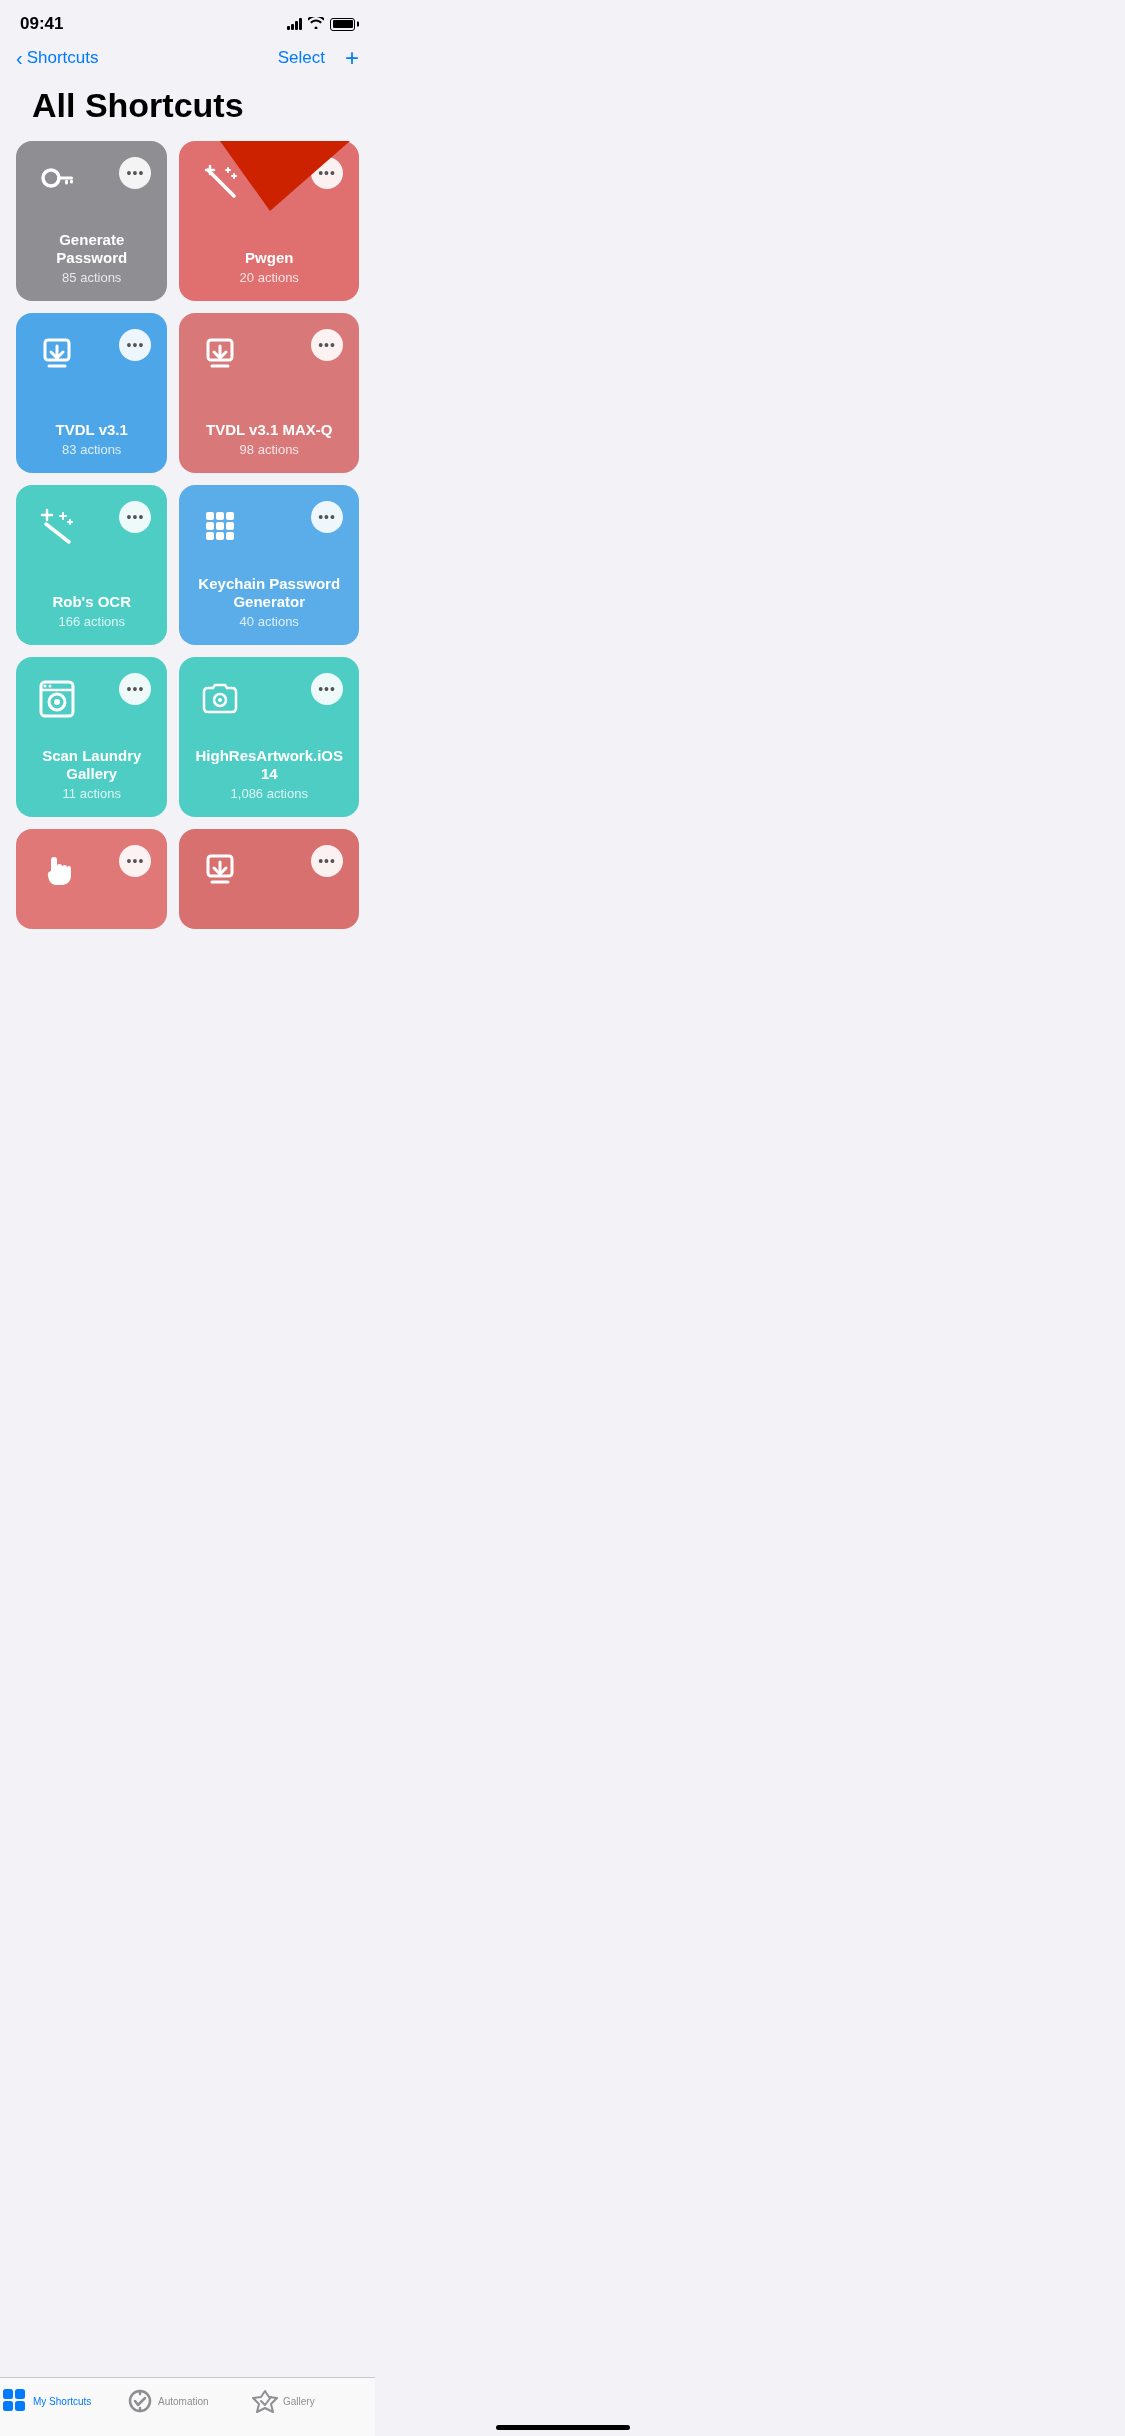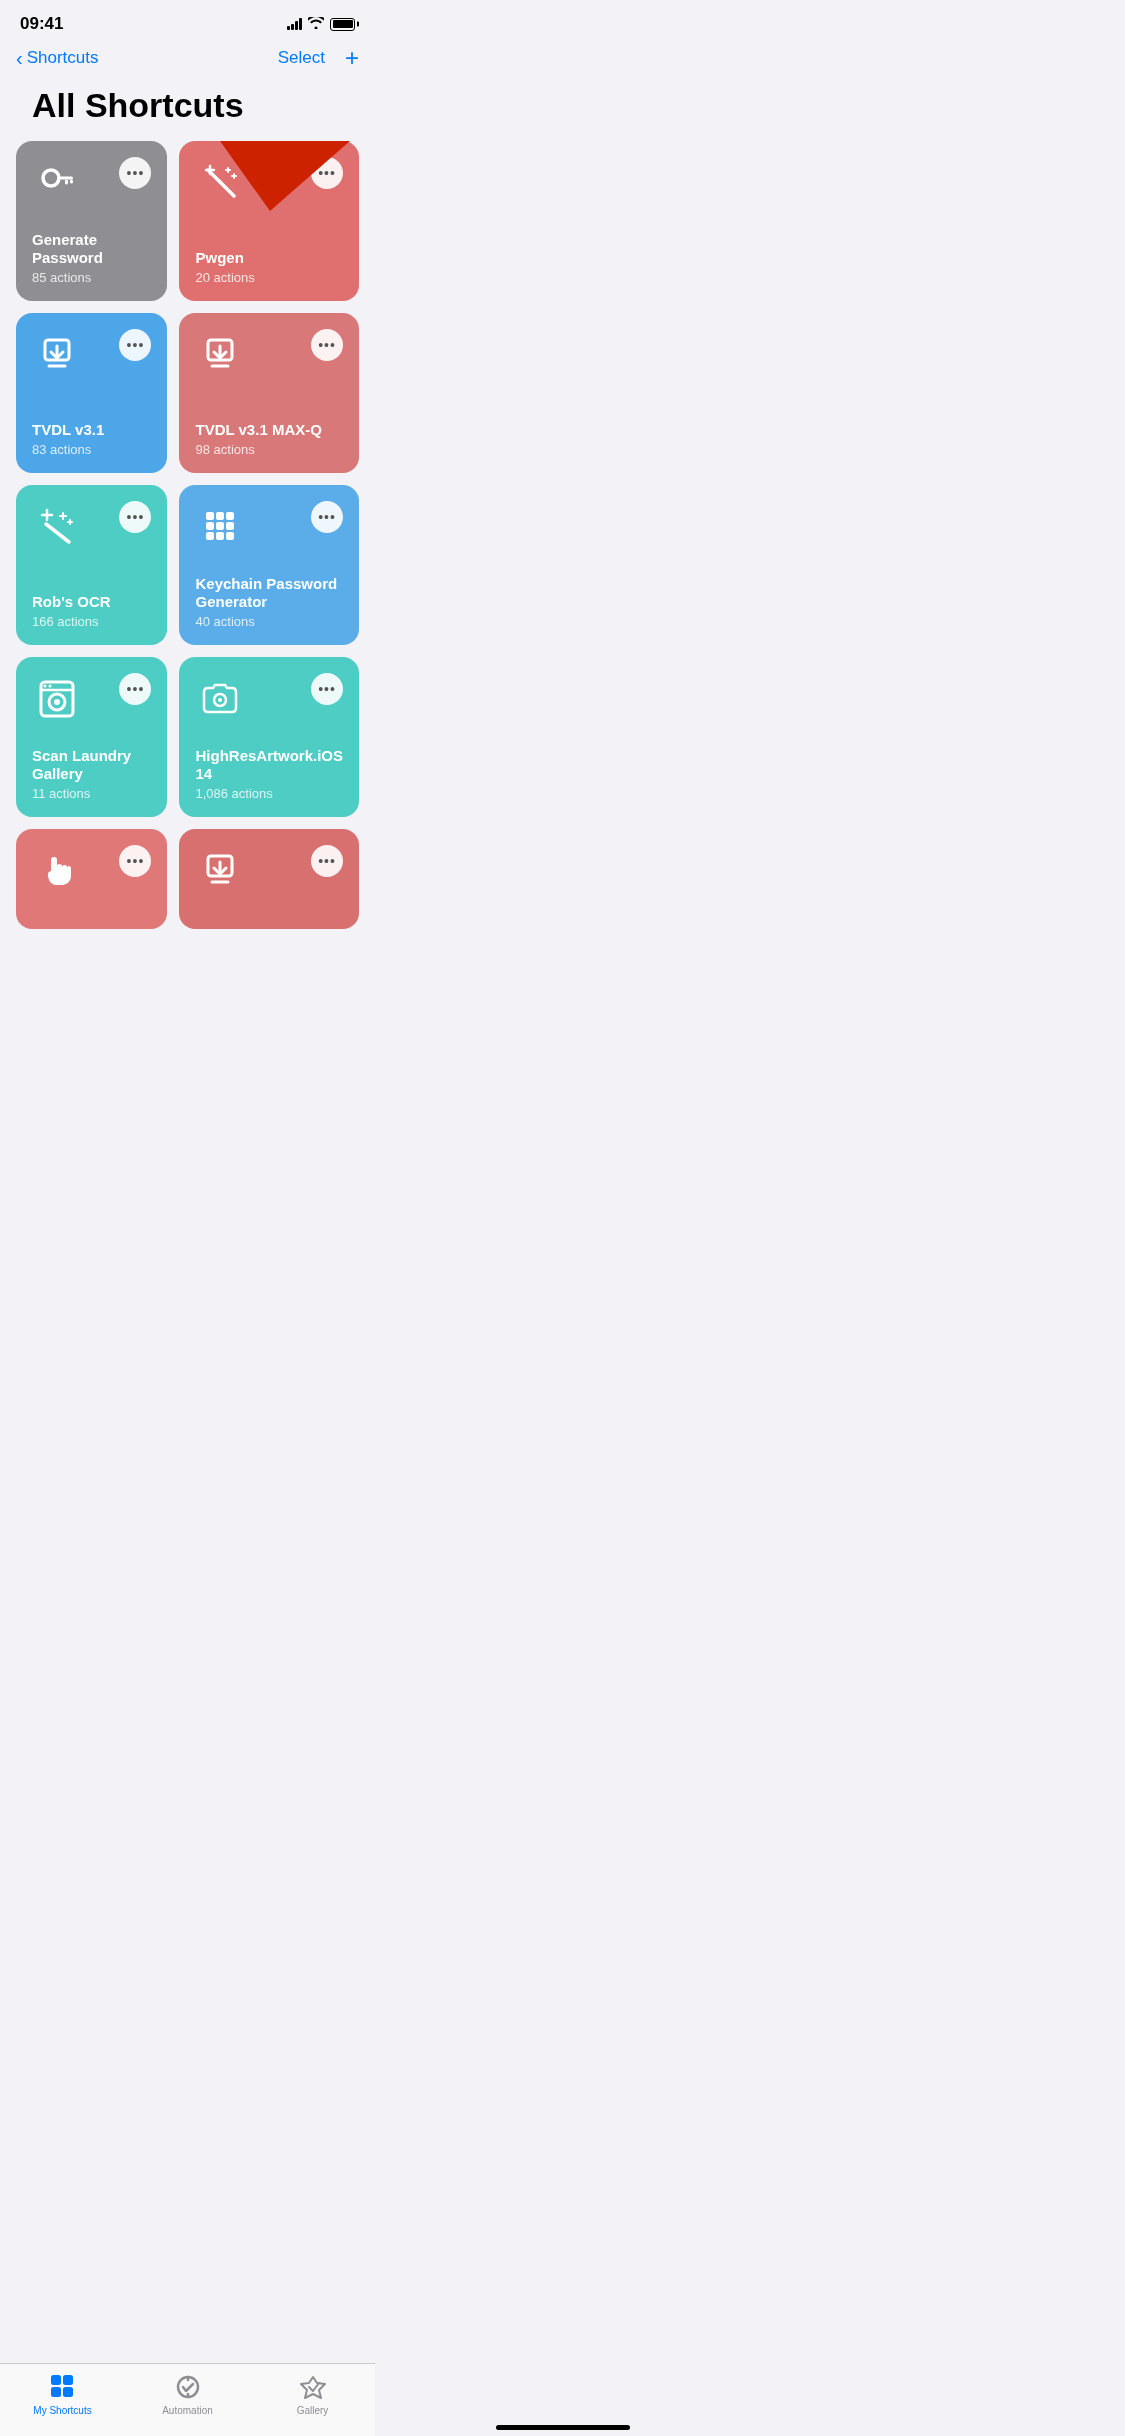--- a/index.html
+++ b/index.html
@@ -180,20 +180,21 @@
     }
     .more-dots {
       font-size: 14px;
       color: #555;
       letter-spacing: 1px;
       line-height: 1;
     }
 
     .card-bottom {
       margin-top: 12px;
+      text-align: center;
     }
     .card-name {
       font-size: 15px;
       font-weight: 600;
       color: #fff;
       line-height: 1.2;
       margin-bottom: 3px;
     }
     .card-actions {
       font-size: 13px;
@@ -209,21 +210,21 @@
       background: rgba(249,249,249,0.95);
       border-top: 0.5px solid #c8c8cc;
       display: flex;
       justify-content: space-around;
       align-items: center;
       padding: 8px 0 20px;
     }
 
     .tab-item {
       display: flex;
-      flex-direction: column;
+      flex-direction: row;
       align-items: center;
       gap: 3px;
       cursor: pointer;
       flex: 1;
     }
 
     .tab-icon-wrap {
       width: 30px;
       height: 30px;
       display: flex;

